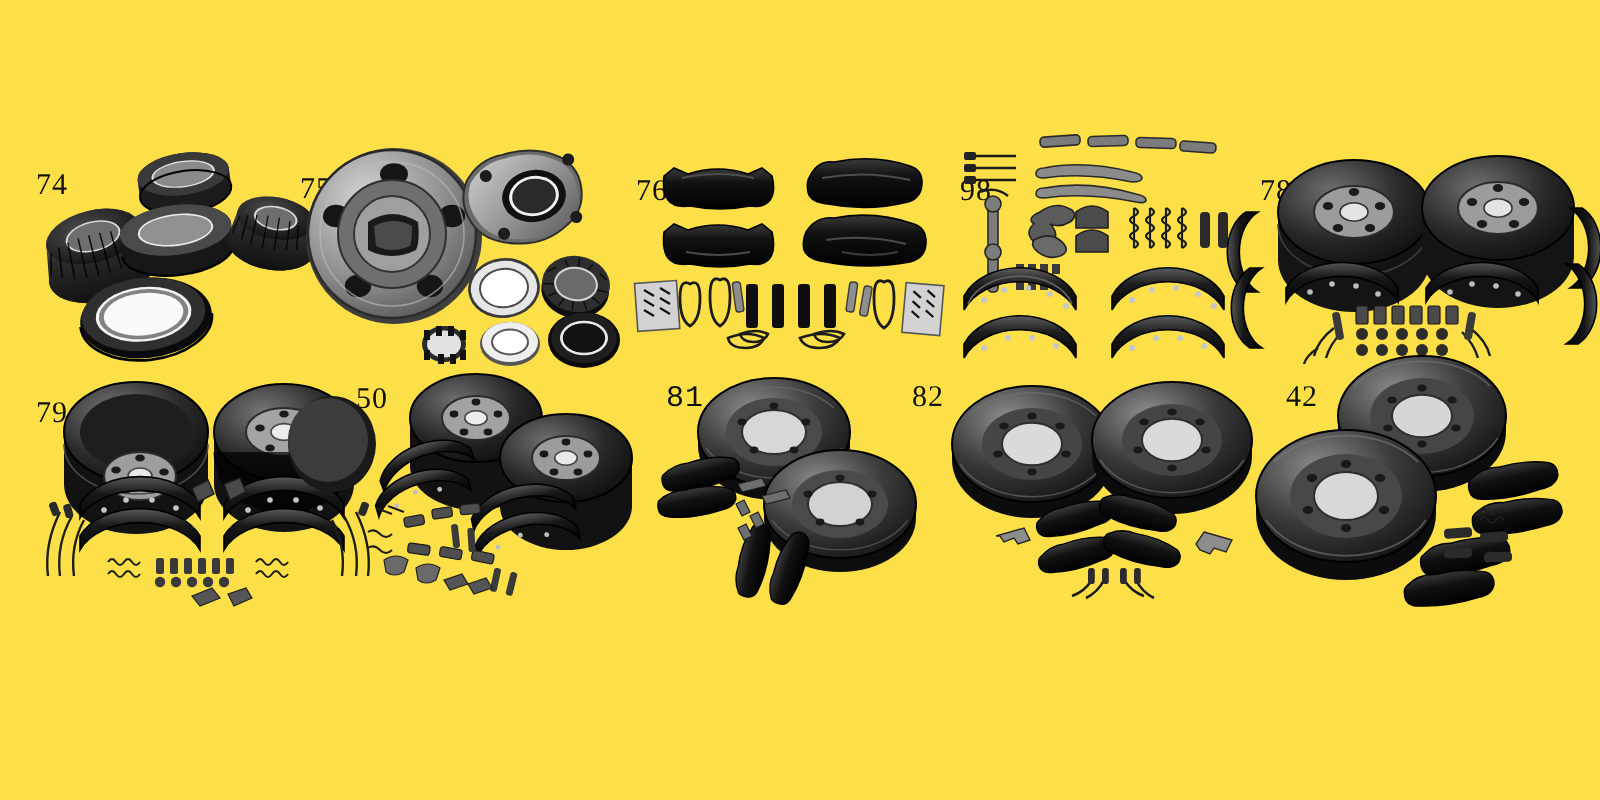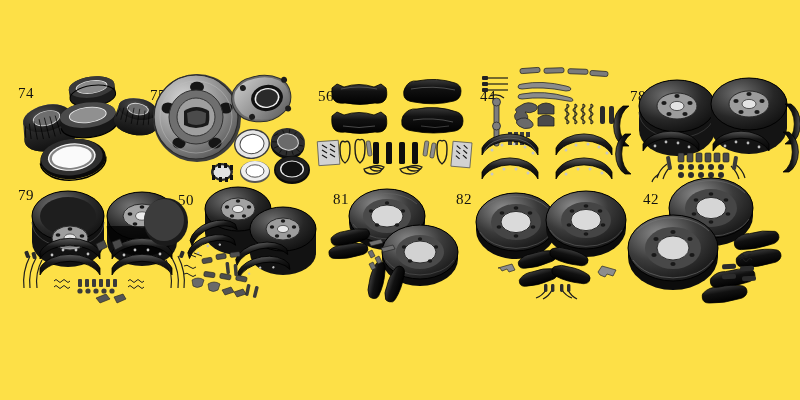--- a/index.html
+++ b/index.html
@@ -204,21 +204,21 @@
       <g transform="translate(152,110)">
         <ellipse cx="0" cy="0" rx="18" ry="14" fill="#0a0a0a"></ellipse>
         <ellipse cx="0" cy="-1" rx="16.5" ry="12.6" fill="#1e1e1e"></ellipse>
         <ellipse cx="0" cy="-1" rx="12" ry="8.6" fill="#e9e9e9"></ellipse>
         <ellipse cx="0" cy="-1" rx="10.6" ry="7.4" fill="#111"></ellipse>
       </g>
     </svg>
   </div>
 
   <div class="group" style="left:0;top:0;">
-    <span class="gnum" style="left:318px;top:89px;">56</span>
+    <span class="gnum" style="left:318px;top:89px;">76</span>
     <svg class="art" width="165" height="110" viewBox="0 0 165 110" style="left:312px;top:70px;">
       <defs>
         <linearGradient id="pad76" x1="0" y1="0" x2="0" y2="1">
           <stop offset="0" stop-color="#3a3a3a"></stop>
             <stop offset=".35" stop-color="#121212"></stop>
             <stop offset="1" stop-color="#000"></stop>
         </linearGradient>
       </defs>
 
       <g transform="translate(47,24)">
@@ -291,21 +291,21 @@
       <g fill="none" stroke="#1c1c1c" stroke-width="1.3">
         <path d="M52 99 q10 -4 18 0 q-2 5 -9 5 q-8 0 -9 -5 Z"></path>
         <path d="M58 97 q8 -3 14 0 q-2 4 -7 4 q-6 0 -7 -4 Z"></path>
         <path d="M88 99 q11 -4 20 0 q-3 5 -10 5 q-8 0 -10 -5 Z"></path>
         <path d="M95 97 q9 -3 15 0 q-2 4 -8 4 q-6 0 -7 -4 Z"></path>
       </g>
     </svg>
   </div>
 
   <div class="group" style="left:0;top:0;">
-    <span class="gnum" style="left:480px;top:89px;">44</span>
+    <span class="gnum" style="left:480px;top:89px;">98</span>
     <svg class="art" width="160" height="125" viewBox="0 0 160 125" style="left:472px;top:58px;">
       <defs>
         <linearGradient id="shoe77" x1="0" y1="0" x2="0" y2="1">
           <stop offset="0" stop-color="#5d5d5d"></stop>
             <stop offset=".4" stop-color="#1c1c1c"></stop>
             <stop offset="1" stop-color="#050505"></stop>
         </linearGradient>
       </defs>
 
       <g stroke="#1a1a1a" stroke-width="1.2" fill="none">
@@ -529,21 +529,21 @@
         <path d="M44 112 q-6 4 -7 8"></path>
       </g>
       <g fill="#3a3a3a">
         <rect x="52" y="94" width="4" height="14" rx="1.6" transform="rotate(-10 54 101)"></rect>
         <rect x="118" y="94" width="4" height="14" rx="1.6" transform="rotate(10 120 101)"></rect>
       </g>
     </svg>
   </div>
 
   <div class="group" style="left:0;top:0;">
-    <span class="gnum" style="left:18px;top:188px;text-align:right;">79</span>
+    <span class="gnum" style="left:18px;top:200px;text-align:right;">79</span>
     <svg class="art" width="180" height="125" viewBox="0 0 180 125" style="left:8px;top:178px;">
       <defs>
         <radialGradient id="drum79" cx=".35" cy=".3" r=".85">
           <stop offset="0" stop-color="#767676"></stop>
             <stop offset=".55" stop-color="#2a2a2a"></stop>
             <stop offset="1" stop-color="#0b0b0b"></stop>
         </radialGradient>
         <linearGradient id="shoe79" x1="0" y1="0" x2="0" y2="1">
           <stop offset="0" stop-color="#5a5a5a"></stop>
             <stop offset=".4" stop-color="#1a1a1a"></stop>
@@ -763,21 +763,21 @@
         <rect x="84" y="106" width="3.5" height="12" rx="1.4" transform="rotate(14 86 112)"></rect>
       </g>
       <g fill="#555" stroke="#1c1c1c" stroke-width=".6">
         <path d="M52 110 l9 -3 l3 5 l-9 3 Z"></path>
         <path d="M64 112 l9 -3 l3 5 l-9 3 Z"></path>
       </g>
     </svg>
   </div>
 
   <div class="group" style="left:0;top:0;">
-    <span class="gnum" style="left:333px;top:192px;">81</span>
+    <span class="gnum" style="left:333px;top:192px;font-family:Liberation Mono, monospace;">81</span>
     <svg class="art" width="155" height="125" viewBox="0 0 155 125" style="left:325px;top:180px;">
       <defs>
         <radialGradient id="rot81" cx=".35" cy=".28" r=".85">
           <stop offset="0" stop-color="#8a8a8a"></stop>
             <stop offset=".5" stop-color="#3c3c3c"></stop>
             <stop offset="1" stop-color="#101010"></stop>
         </radialGradient>
         <linearGradient id="pad81" x1="0" y1="0" x2="0" y2="1">
           <stop offset="0" stop-color="#3c3c3c"></stop>
             <stop offset=".4" stop-color="#121212"></stop>

